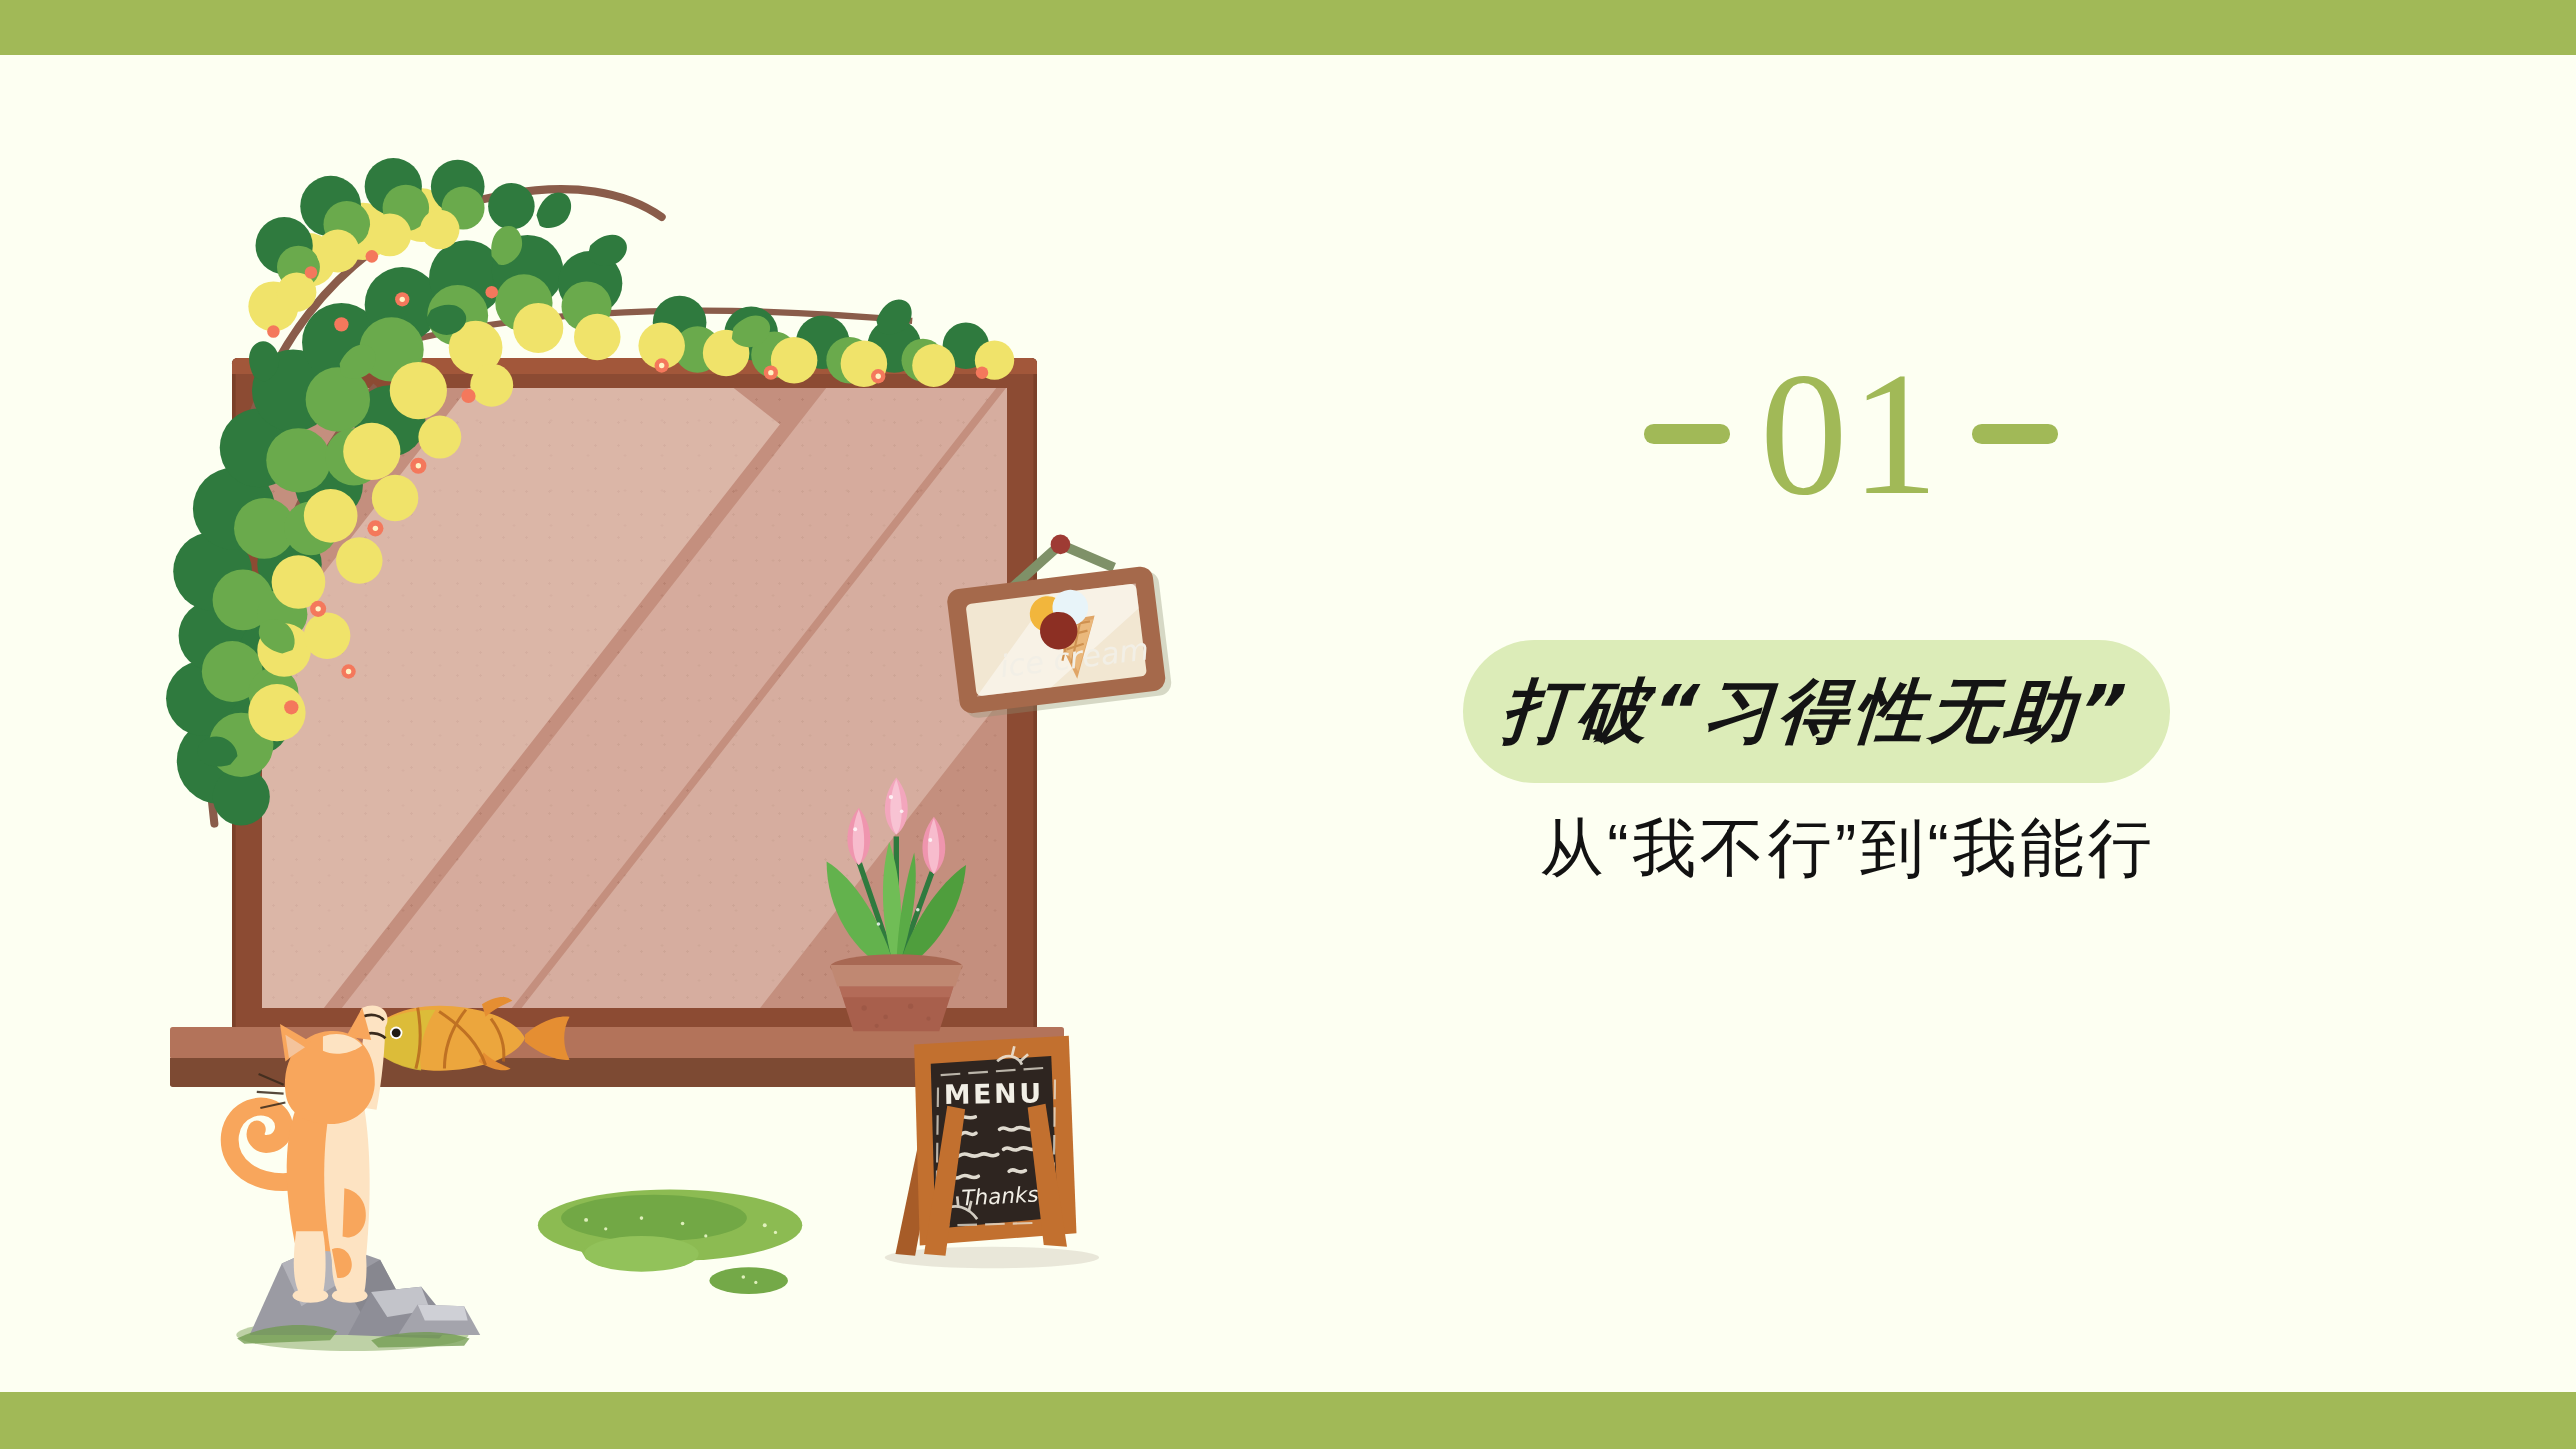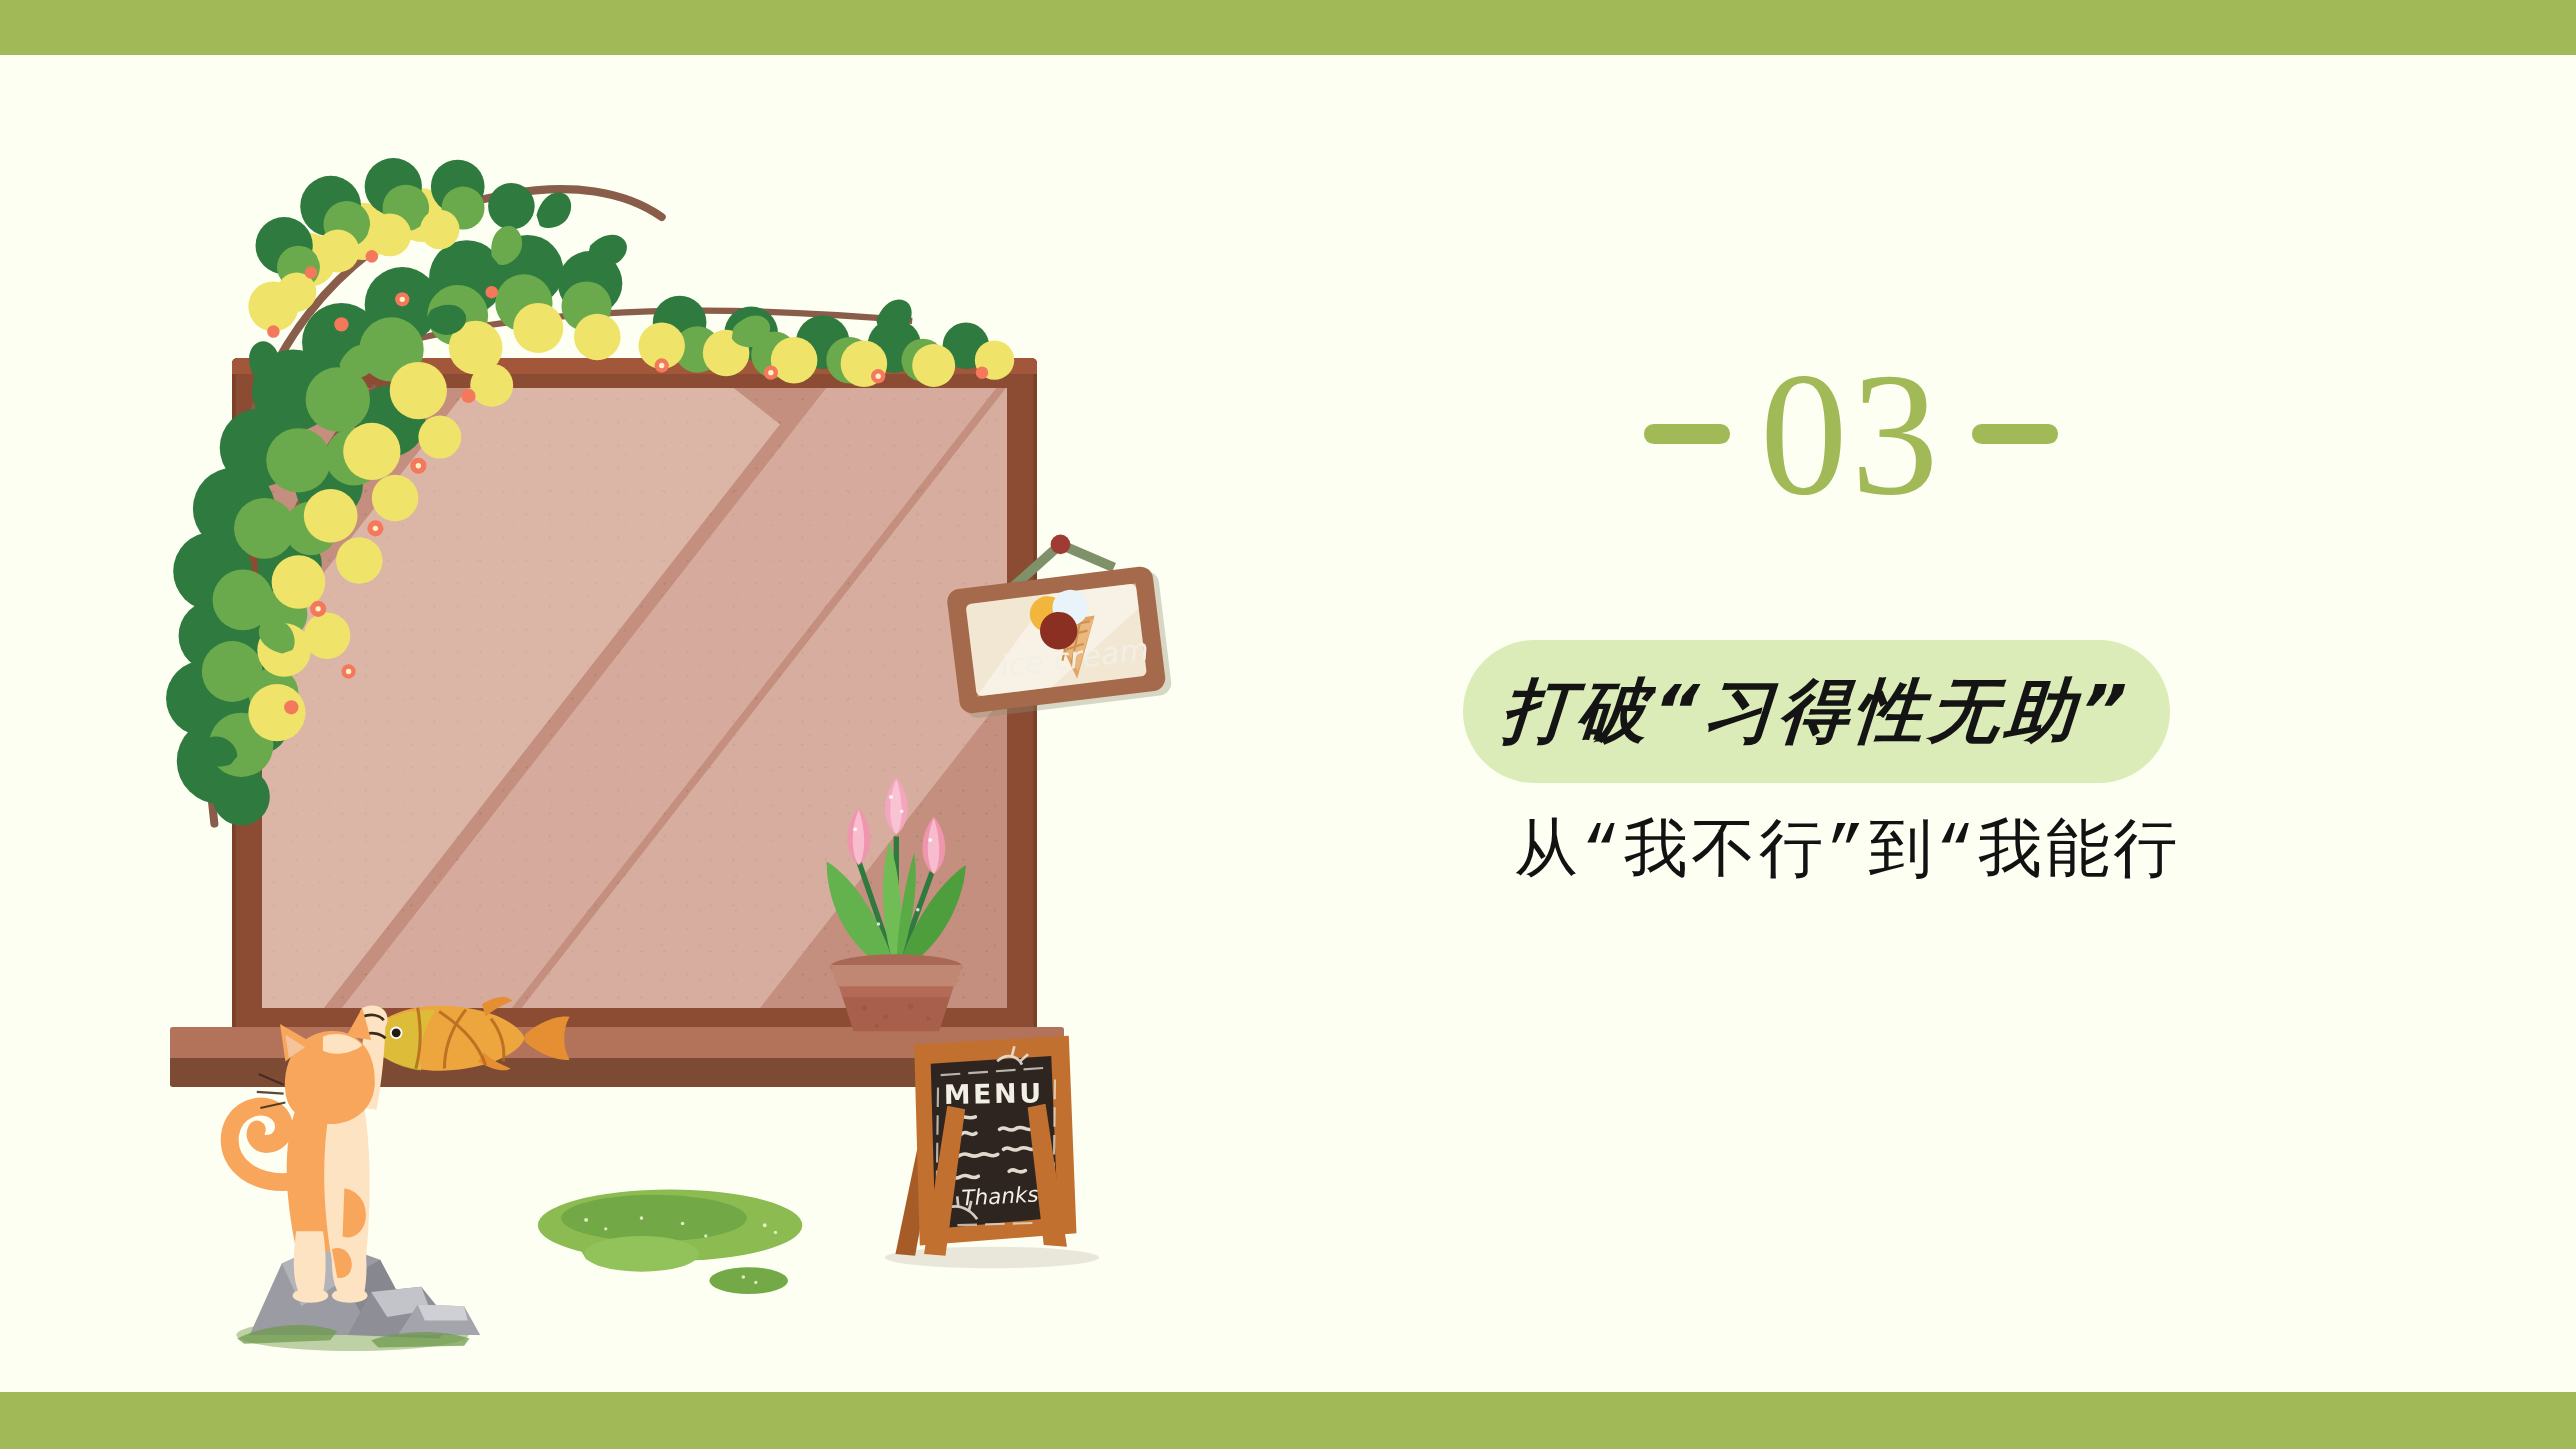--- a/index.html
+++ b/index.html
@@ -87,21 +87,21 @@
     font-style: italic;
     transform: skewX(-4deg);
   }
 
   .subtitle {
     position: absolute;
     left: 68px;
     top: 465px;
     width: 769px;
     text-align: center;
-    font-family: Liberation Mono, monospace;
+    font-family: Liberation Sans, sans-serif;
     font-size: 64px;
     color: #121212;
     letter-spacing: 3.6px;
     white-space: nowrap;
   }
 
   
   .art {
     position: absolute;
     left: 107px;
@@ -626,21 +626,21 @@
         <circle cx="246" cy="118" r="1.8"></circle>
       </g>
     </svg>
 
   </div>
 
   <div class="text-col">
 
     <div class="section-number">
       <span class="num-dash"></span>
-      <span class="num-text">03</span>
+      <span class="num-text">01</span>
       <span class="num-dash"></span>
     </div>
 
     <div class="title-pill">
       <span class="title-text">打破“习得性无助”</span>
     </div>
 
     <div class="subtitle">从“我不行”到“我能行</div>
 
   </div>

